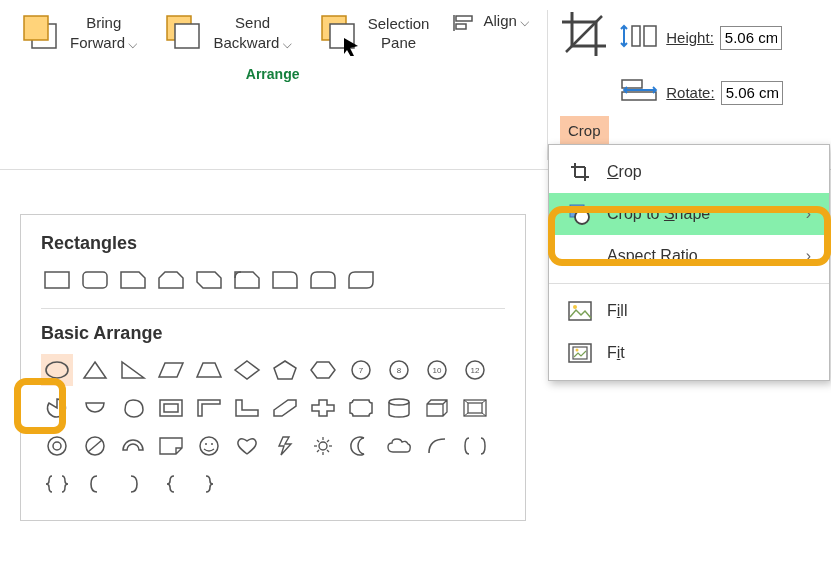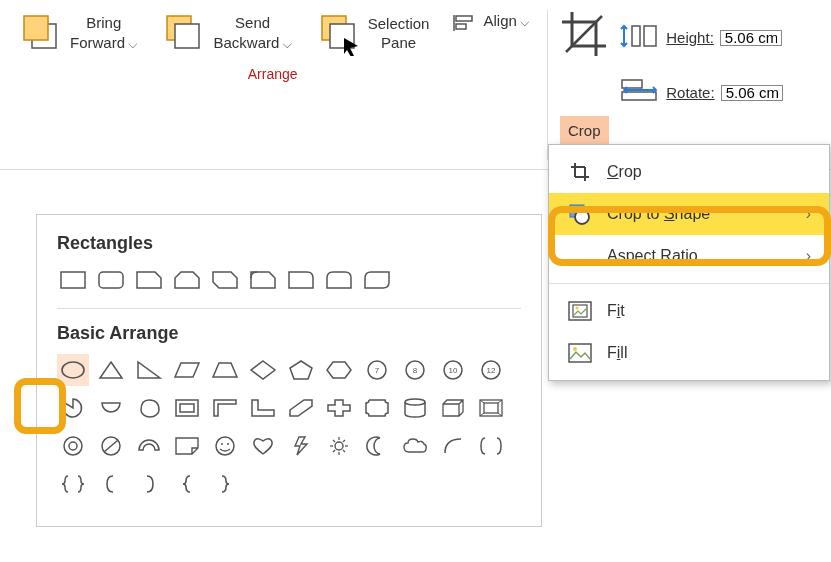--- a/index.html
+++ b/index.html
@@ -67,22 +67,23 @@
   }
   .mini-btn .ic {
     width: 26px;
     height: 22px;
     display: flex;
     align-items: center;
     justify-content: center;
   }
   .group-label {
     font-size: 14px;
-    color: #b91c1c;
+    color: #15803d;
     margin-top: 2px;
+    font-weight: bold;
   }
   .vsep {
     width: 1px;
     background: #ddd;
     height: 150px;
     margin: 4px 2px;
   }
   .crop-btn {
     display: flex;
     flex-direction: column;
@@ -99,21 +100,21 @@
     gap: 24px;
     padding-top: 16px;
   }
   .size-row {
     display: flex;
     align-items: center;
     gap: 6px;
   }
   .size-row input {
     width: 62px;
-    height: 16px;
+    height: 24px;
     font-size: 15px;
     padding: 4px 4px;
     border: 1px solid #888;
   }
   .size-lbl { font-size: 15px; text-decoration: underline; }
   
   .dropdown {
     position: absolute;
     left: 548px;
     top: 144px;
@@ -138,21 +139,21 @@
     display: flex;
     align-items: center;
     justify-content: center;
   }
   .dd-item .arrow {
     margin-left: auto;
     color: #666;
     font-size: 16px;
   }
   .dd-item.hl {
-    background: #fde047;
+    background: #86efac;
   }
   .dd-sep {
     height: 1px;
     background: #ddd;
     margin: 6px 0;
   }
   .ring-gold {
     position: absolute;
     border: 7px solid #f0a817;
     border-radius: 14px;
@@ -168,26 +169,26 @@
     left: 14px;
     top: 378px;
     width: 52px;
     height: 56px;
     border-radius: 12px;
   }
   .und { text-decoration: underline; }
   
   .shapes-panel {
     position: absolute;
-    left: 36px;
+    left: 20px;
     top: 214px;
     width: 506px;
     background: #fff;
     border: 1px solid #ccc;
-    padding: 16px 20px 20px 20px;
+    padding: 16px 20px 14px 20px;
   }
   .shapes-panel h3 {
     margin: 2px 0 10px 0;
     font-size: 18px;
     font-weight: 700;
   }
   .shape-row {
     display: flex;
     gap: 6px;
     margin-bottom: 6px;
@@ -323,36 +324,36 @@
   <div class="dd-item">
     <span class="ic"></span>
     <span><span class="und">A</span>spect Ratio</span>
     <span class="arrow">›</span>
   </div>
   <div class="dd-sep"></div>
   <div class="dd-item">
     <span class="ic">
       <svg width="24" height="20" viewBox="0 0 24 20">
           <rect x="1" y="1" width="22" height="18" fill="none" stroke="#555" stroke-width="1.5"></rect>
-          <rect x="5" y="4" width="14" height="12" fill="none" stroke="#555" stroke-width="1.2"></rect>
-          <circle cx="9" cy="7" r="1.5" fill="#f4c742"></circle>
-          <path d="M6 14 L10 10 L13 13 L18 8" fill="none" stroke="#7aa056" stroke-width="1.2"></path>
+          <circle cx="7" cy="6" r="2" fill="#f4c742"></circle>
+          <path d="M2 16 L8 9 L13 14 L17 10 L23 17" fill="none" stroke="#7aa056" stroke-width="1.5"></path>
         </svg>
     </span>
-    <span>F<span class="und">i</span>t</span>
+    <span>F<span class="und">i</span>ll</span>
   </div>
   <div class="dd-item">
     <span class="ic">
       <svg width="24" height="20" viewBox="0 0 24 20">
           <rect x="1" y="1" width="22" height="18" fill="none" stroke="#555" stroke-width="1.5"></rect>
-          <circle cx="7" cy="6" r="2" fill="#f4c742"></circle>
-          <path d="M2 16 L8 9 L13 14 L17 10 L23 17" fill="none" stroke="#7aa056" stroke-width="1.5"></path>
+          <rect x="5" y="4" width="14" height="12" fill="none" stroke="#555" stroke-width="1.2"></rect>
+          <circle cx="9" cy="7" r="1.5" fill="#f4c742"></circle>
+          <path d="M6 14 L10 10 L13 13 L18 8" fill="none" stroke="#7aa056" stroke-width="1.2"></path>
         </svg>
     </span>
-    <span>F<span class="und">i</span>ll</span>
+    <span>F<span class="und">i</span>t</span>
   </div>
 </div>
 
 <div class="shapes-panel">
   <h3>Rectangles</h3>
   <div class="shape-row">
     <div class="shape">
         <svg width="28" height="20">
           <rect x="2" y="2" width="24" height="16" fill="none" stroke="#555" stroke-width="1.5"></rect>
         </svg>

